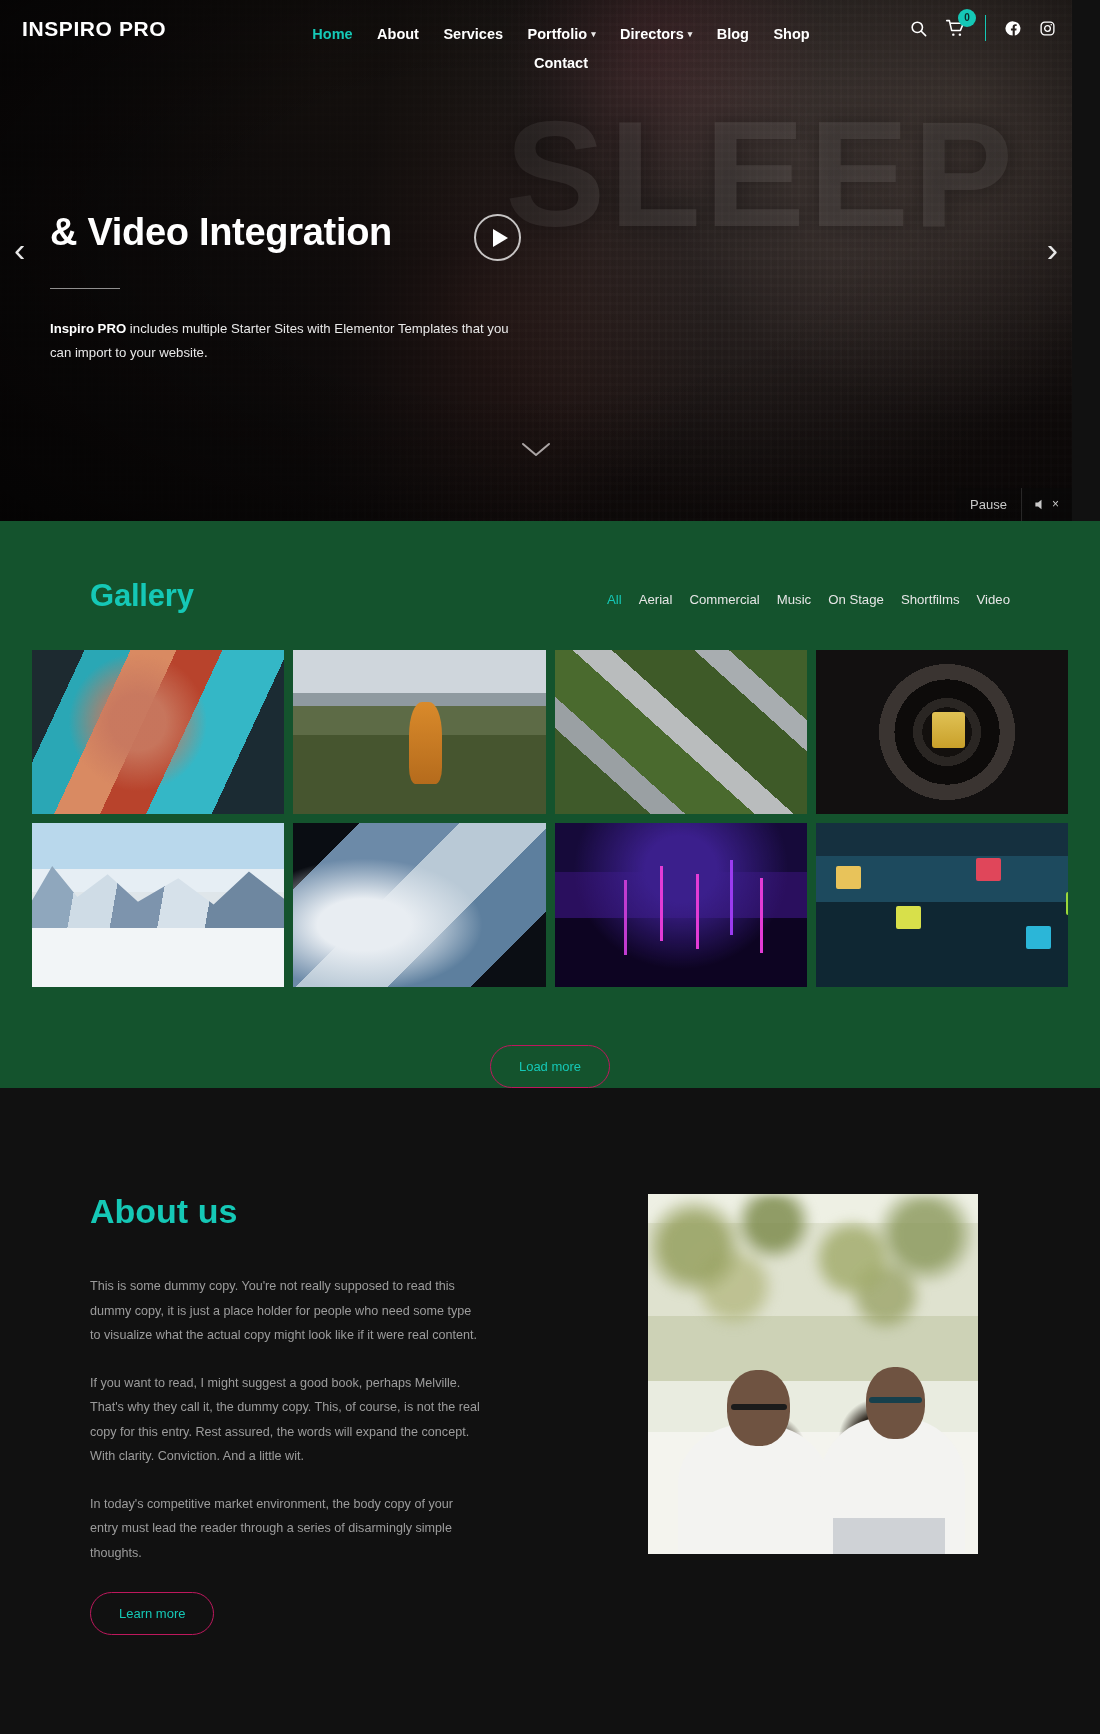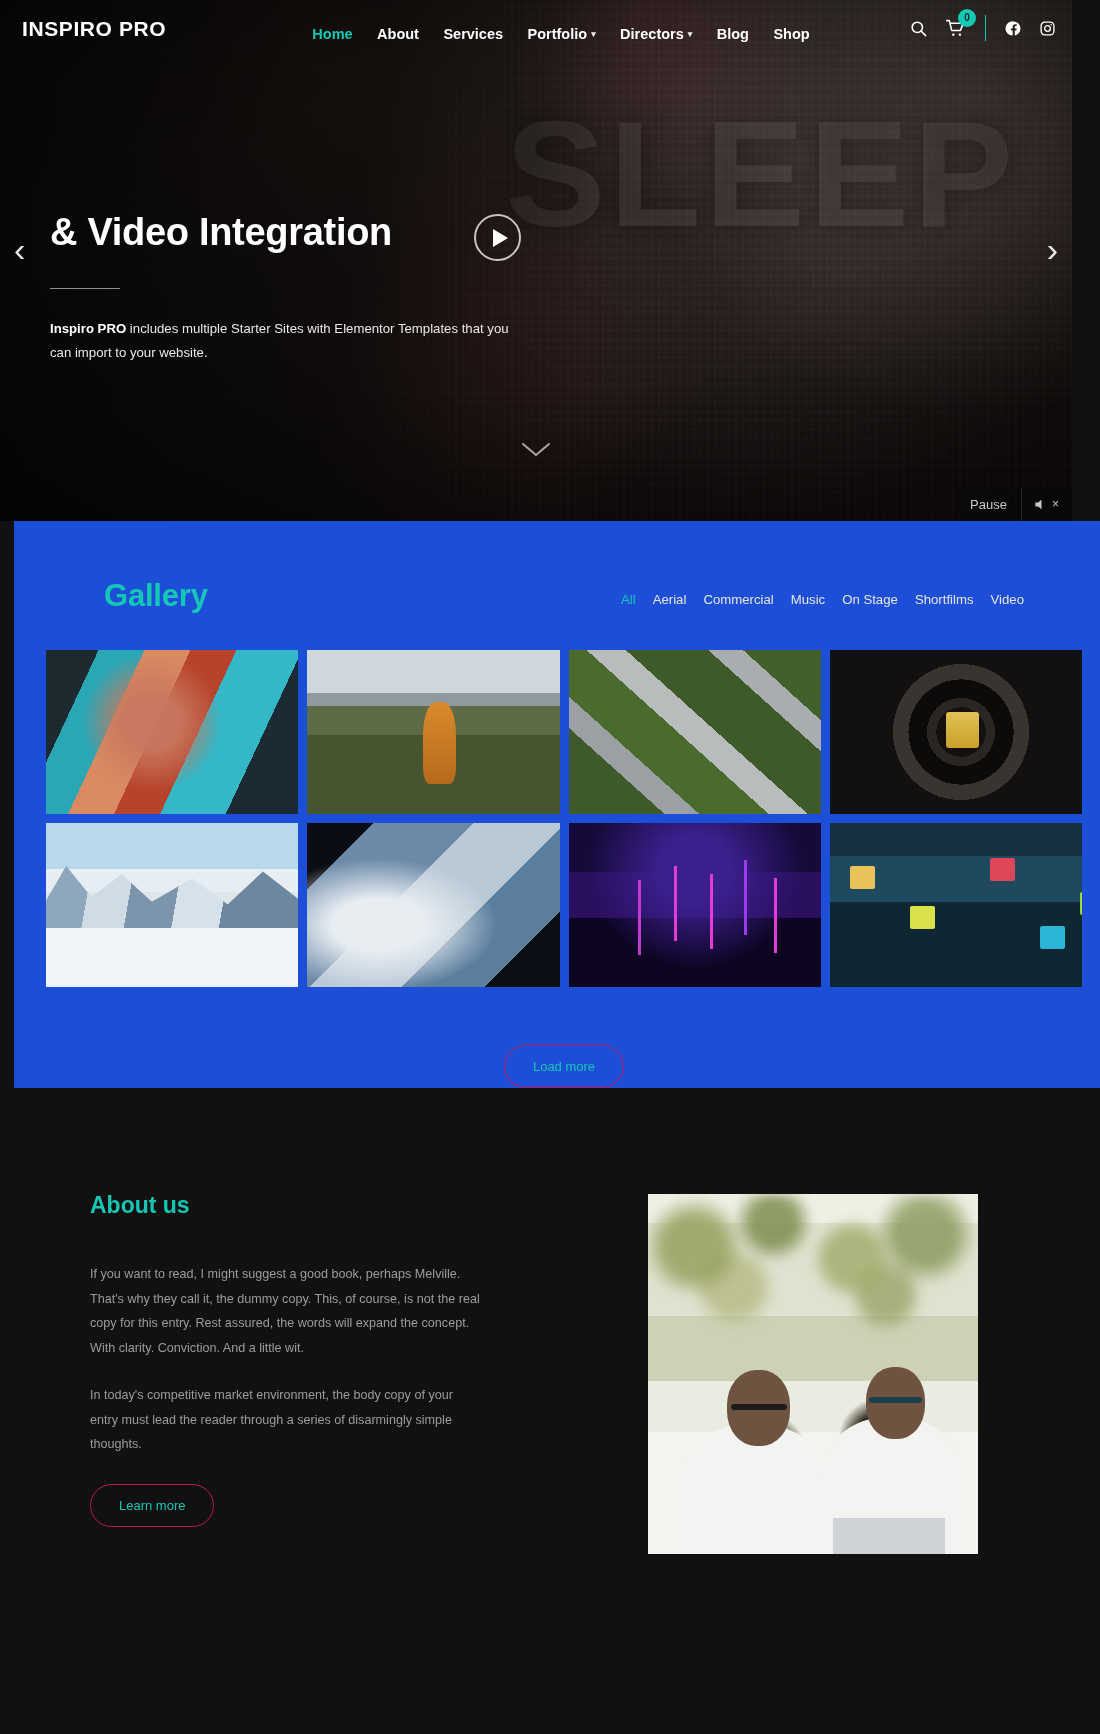--- a/index.html
+++ b/index.html
@@ -215,23 +215,22 @@
     line-height: 33px;
     background: rgba(10,10,10,.55);
     border-left: 1px solid rgba(255,255,255,.13);
     color: #c9c9c9;
     cursor: pointer;
     display: flex; align-items: center; gap: 2px;
   }
 
   
   .gallery {
-    background: #1d4ed8;
+    background: #14532d;
     padding: 57px 0 0 0;
-    margin-left: 14px;
   }
   .gwrap { width: 1100px; padding: 0 16px; }
   .ghead {
     display: flex;
     align-items: flex-end;
     justify-content: space-between;
     padding: 0 74px 0 74px;
     margin-bottom: 36px;
   }
   .gtitle {
@@ -317,21 +316,21 @@
   .about-inner {
     width: 1100px;
     padding: 0 90px;
     display: flex;
     gap: 80px;
     align-items: flex-start;
   }
   .about-left { width: 390px; flex: none; }
   .about-title {
     color: #15c8b6;
-    font-size: 23px;
+    font-size: 34px;
     font-weight: 700;
     margin-bottom: 43px;
   }
   .about-p {
     color: #9c9c9c;
     font-size: 12.6px;
     line-height: 1.95;
     margin-bottom: 23px;
   }
   .about-btn { margin-top: 27px; }
@@ -400,20 +399,23 @@
 
     <nav class="nav">
       <div>
         <a href="#" class="active"><span>Home</span></a>
         <a href="#"><span>About</span></a>
         <a href="#"><span>Services</span></a>
         <a href="#"><span>Portfolio</span><span class="caret">▾</span></a>
         <a href="#"><span>Directors</span><span class="caret">▾</span></a>
         <a href="#"><span>Blog</span></a>
         <a href="#"><span>Shop</span></a>
+      </div>
+      <div class="nav-row2">
+        <a href="#"><span>Contact</span></a>
       </div>
     </nav>
 
     <div class="hdr-icons">
       <span class="ic">
         <svg width="19" height="19" viewBox="0 0 24 24" fill="none" stroke="#fff" stroke-width="2">
             <circle cx="10.5" cy="10.5" r="6.5"></circle>
             <line x1="15.5" y1="15.5" x2="21" y2="21" stroke-linecap="round"></line>
           </svg>
       </span>
@@ -503,20 +505,21 @@
     <div class="loadmore-wrap">
       <button class="btn-outline">Load more</button>
     </div>
   </div>
 </section>
 
 <section class="about">
   <div class="about-inner">
     <div class="about-left">
       <h2 class="about-title">About us</h2>
+      <p class="about-p">This is some dummy copy. You're not really supposed to read this dummy copy, it is just a place holder for people who need some type to visualize what the actual copy might look like if it were real content.</p>
       <p class="about-p">If you want to read, I might suggest a good book, perhaps Melville. That's why they call it, the dummy copy. This, of course, is not the real copy for this entry. Rest assured, the words will expand the concept. With clarity. Conviction. And a little wit.</p>
       <p class="about-p">In today's competitive market environment, the body copy of your entry must lead the reader through a series of disarmingly simple thoughts.</p>
       <div class="about-btn">
         <button class="btn-outline">Learn more</button>
       </div>
     </div>
     <div class="about-right">
       <div class="about-photo">
         <div class="leaf"></div>
         <div class="person-a"></div>

